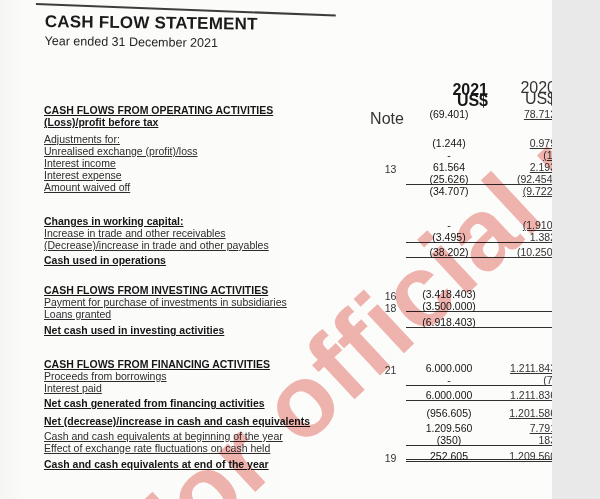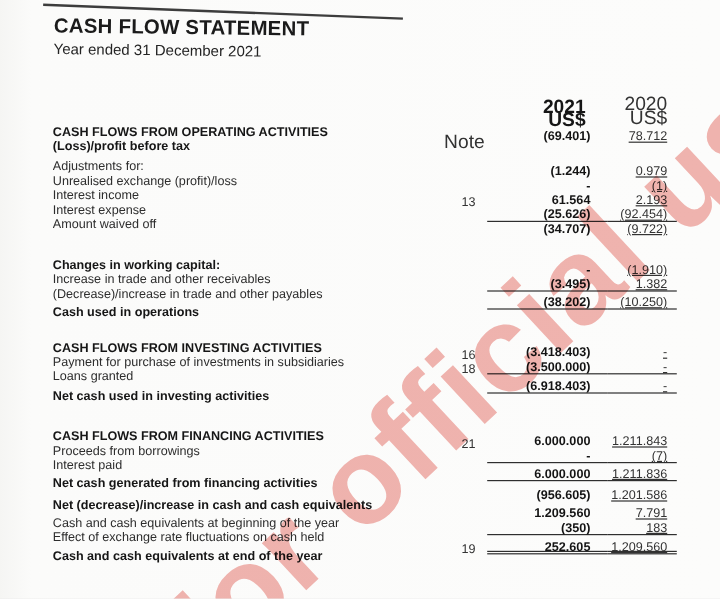--- a/index.html
+++ b/index.html
@@ -1,40 +1,40 @@
 <!DOCTYPE html>
 <html><head>
 <meta charset="utf-8">
 <style>
   html,body { margin:0; padding:0; background:#e9e9e9; }
   .page {
-    position:relative; width:600px; height:499px; overflow:hidden;
+    position:relative; width:552px; height:499px; overflow:hidden;
     background:linear-gradient(90deg,#f5f5f3 0px,#fbfbfa 26px,#fcfcfb 100%);
     font-family:"Liberation Sans", sans-serif; color:#2a2a2a;
   }
   .topline {
     position:absolute; left:36px; top:3px; width:300px; height:2px;
     background:#3d3d3d; transform:rotate(2.2deg); transform-origin:left top;
   }
   .hdr { position:absolute; left:45px; top:12px; transform:rotate(0.7deg); transform-origin:left top; }
   .title { font-size:17px; font-weight:bold; color:#1b1b1b; letter-spacing:0.2px; }
   .subtitle { font-size:12.5px; margin-top:2px; color:#242424; }
 
   .colhead { position:absolute; font-size:16px; line-height:11px; }
   .note-h { left:368px; top:113px; width:38px; text-align:center; color:#333; }
   .y1 { left:418px; top:84px; width:70px; text-align:right; font-weight:bold; color:#161616; }
   .y2 { left:500px; top:82px; width:56px; text-align:right; color:#333; }
 
   .table { position:absolute; left:44px; top:104px; width:520px; }
   .row { display:flex; height:12px; font-size:10.5px; line-height:12px; }
   .row > span { box-sizing:border-box; display:block; }
-  .lbl { width:331px; color:#2d2d2d; white-space:nowrap; overflow:hidden; }
+  .lbl { width:331px; color:#2d2d2d; white-space:nowrap; overflow:hidden;text-decoration:underline; }
   .lbl.b, .section .lbl { font-weight:bold; color:#161616; }
   .note { width:31px; text-align:center; color:#333; position:relative; top:-6px; }
-  .v1 { width:100px; text-align:right; padding-right:14px; font-weight:bold; color:#141414; position:relative; top:-8px; }
+  .v1 { width:100px; text-align:center; padding-right:14px; font-weight:normal; color:#141414; position:relative; top:-8px; }
   .v2 { width:58px; text-align:right; padding-right:8px; color:#333; position:relative; top:-8px;text-decoration:underline; }
   .ul  { border-bottom:1.5px solid #2f2f2f; }
   .dul { border-bottom:3px double #2f2f2f; }
   .spacer { width:100%; }
 
   .watermark {
     position:absolute; left:405px; top:305px;
     transform:translate(-50%,-50%) rotate(-43deg);
     font-size:102px; font-weight:bold; letter-spacing:1px; white-space:nowrap;
     opacity:0.55; mix-blend-mode:multiply; pointer-events:none;

